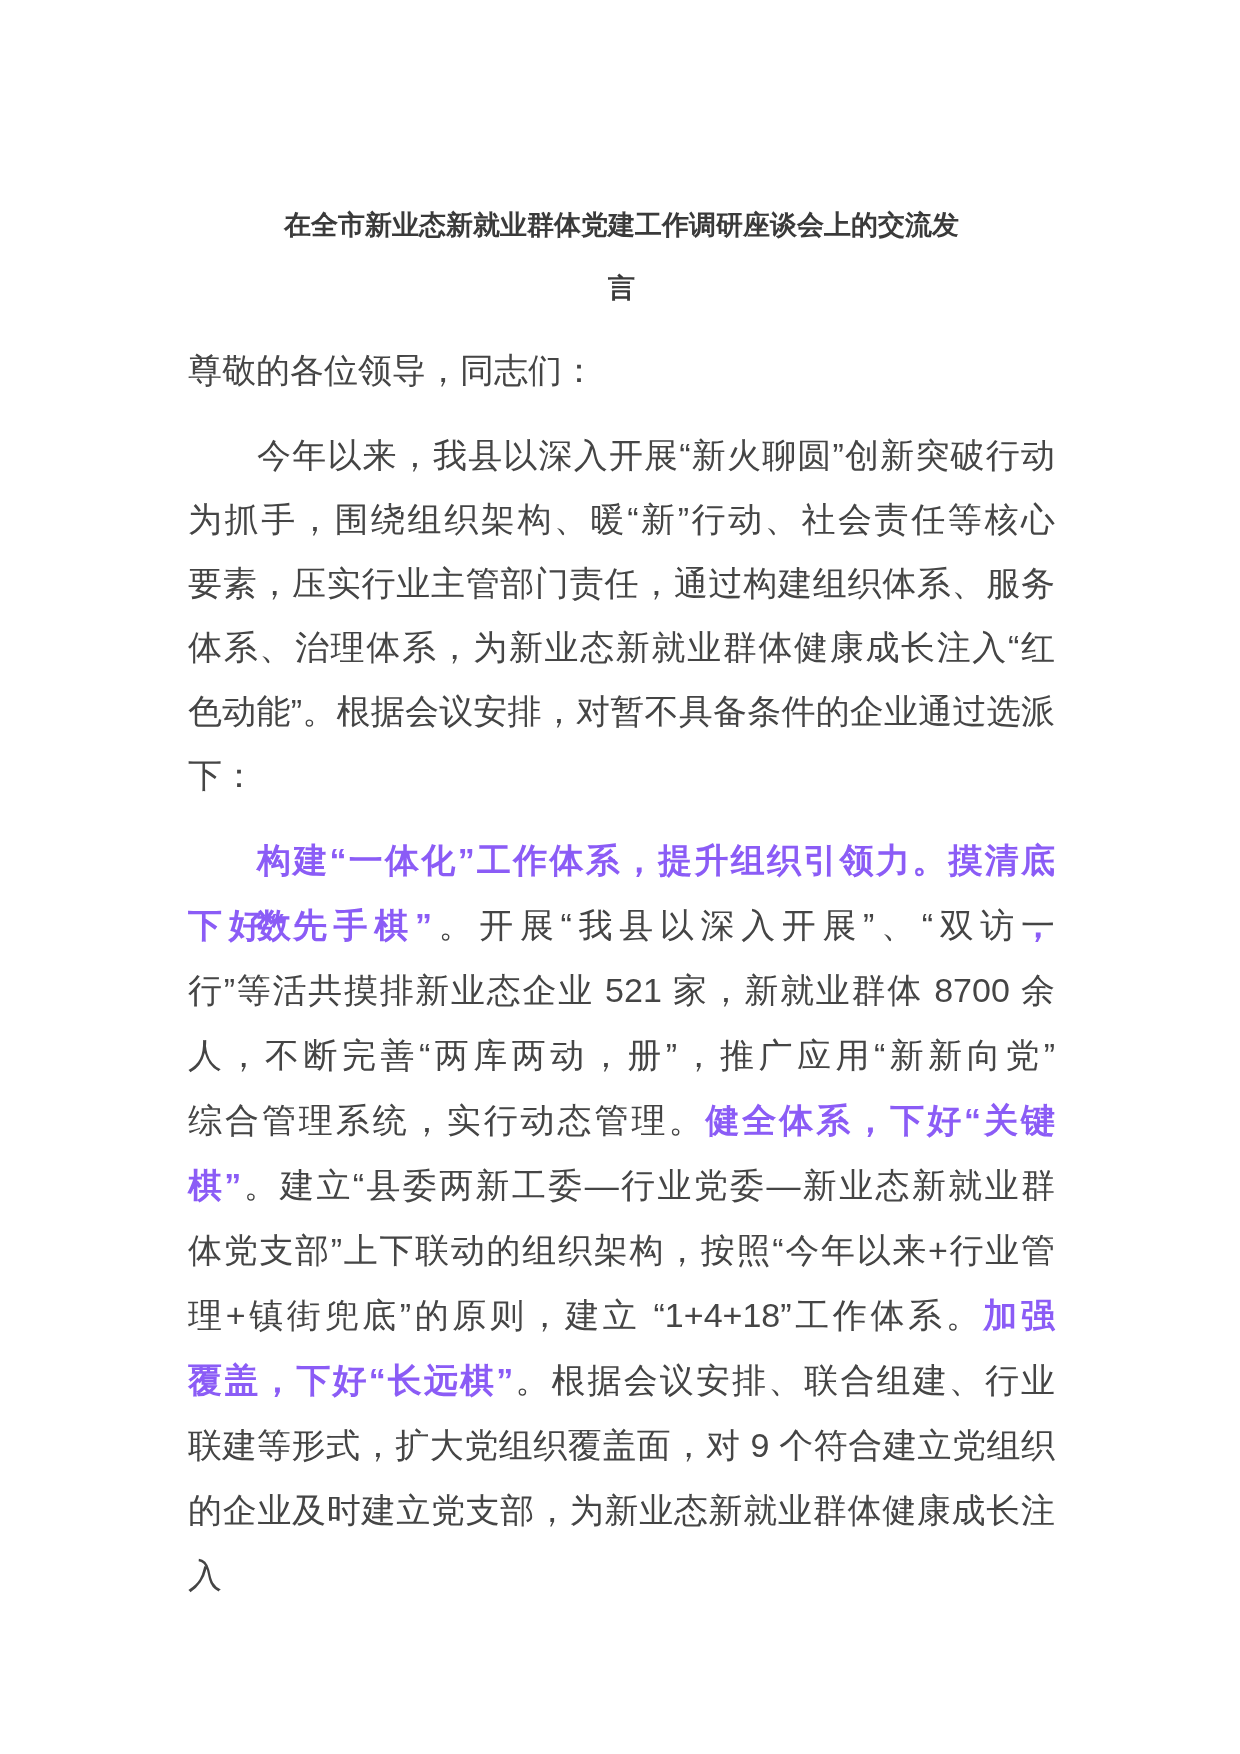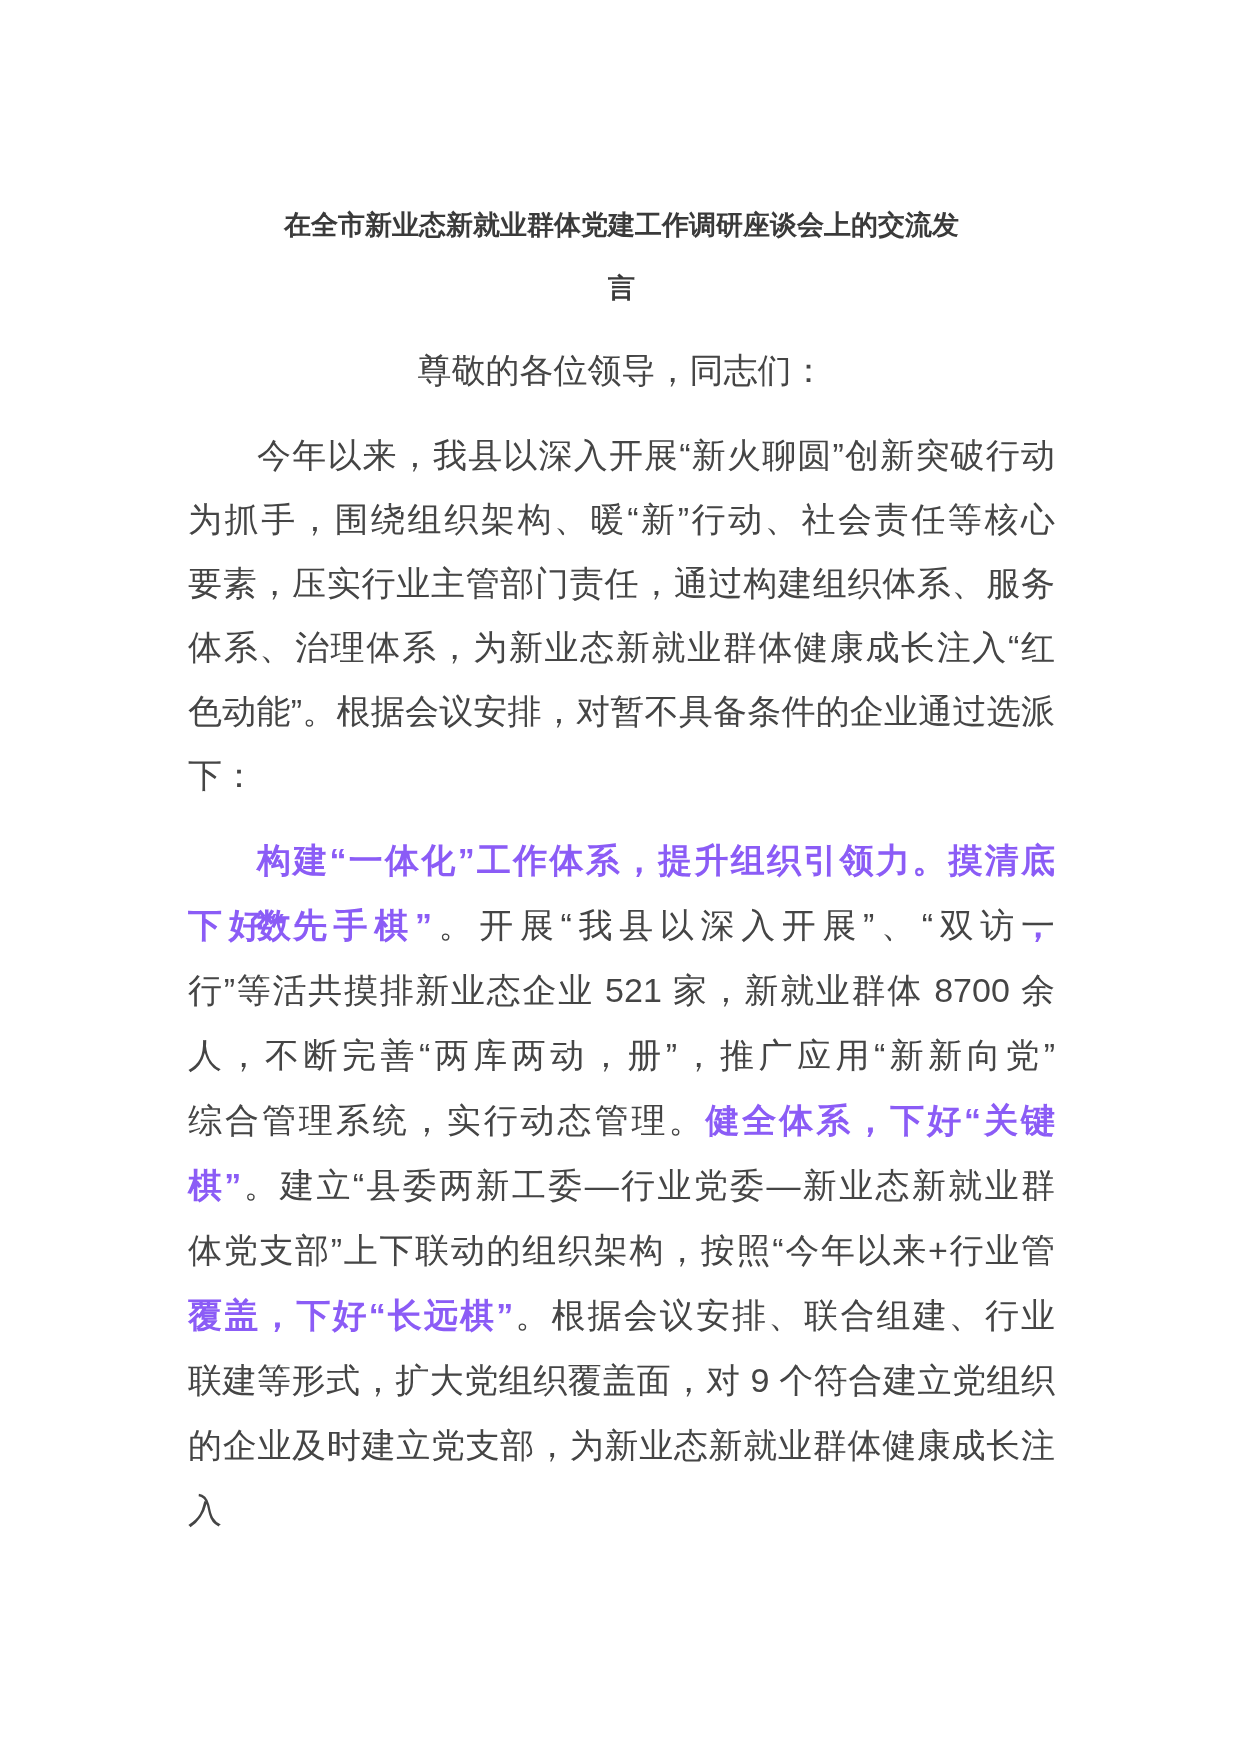--- a/index.html
+++ b/index.html
@@ -45,21 +45,21 @@
   
   .para .line.fill {
     white-space: normal;
     text-align: justify;
     text-align-last: justify;
     text-justify: inter-character;
   }
   .para .line.indent {
     padding-left: 69px;
   }
-  .para-0 { margin-top: 18px; text-align: center; }   
+  .para-0 { margin-top: 18px; }   
   .para-1 { margin-top: 21px; }   
   .para-1 .line { line-height: 64px; height: 64px; }
   .para-2 { margin-top: 21px; }   
   .para-2 .line { line-height: 65px; height: 65px; }
   .run { font-weight: 400; }
   .run.bold {
     font-weight: 700;
     color: #8b5cf6;
   }
 </style>
@@ -85,19 +85,20 @@
           <div class="line"><span class="run">下：</span></div>
         </div>
         <div class="para para-2">
           <div class="line fill indent"><span class="run bold">构建“一体化”工作体系，提升组织引领力。摸清底数，</span></div>
           <div class="line fill"><span class="run bold">下好“先手棋”</span><span class="run">。开展“我县以深入开展”、“双访一</span></div>
           <div class="line fill"><span class="run">行”等活共摸排新业态企业 521 家，新就业群体 8700 余</span></div>
           <div class="line fill"><span class="run">人，不断完善“两库两动，册”，推广应用“新新向党”</span></div>
           <div class="line fill"><span class="run">综合管理系统，实行动态管理。</span><span class="run bold">健全体系，下好“关键</span></div>
           <div class="line fill"><span class="run bold">棋”</span><span class="run">。建立“县委两新工委—行业党委—新业态新就业群</span></div>
           <div class="line fill"><span class="run">体党支部”上下联动的组织架构，按照“今年以来+行业管</span></div>
+          <div class="line fill"><span class="run">理+镇街兜底”的原则，建立 “1+4+18”工作体系。</span><span class="run bold">加强</span></div>
           <div class="line fill"><span class="run bold">覆盖，下好“长远棋”</span><span class="run">。根据会议安排、联合组建、行业</span></div>
           <div class="line fill"><span class="run">联建等形式，扩大党组织覆盖面，对 9 个符合建立党组织</span></div>
           <div class="line fill"><span class="run">的企业及时建立党支部，为新业态新就业群体健康成长注入</span></div>
         </div>
       </div>
   </div>
 </div>
 
 </body></html>

